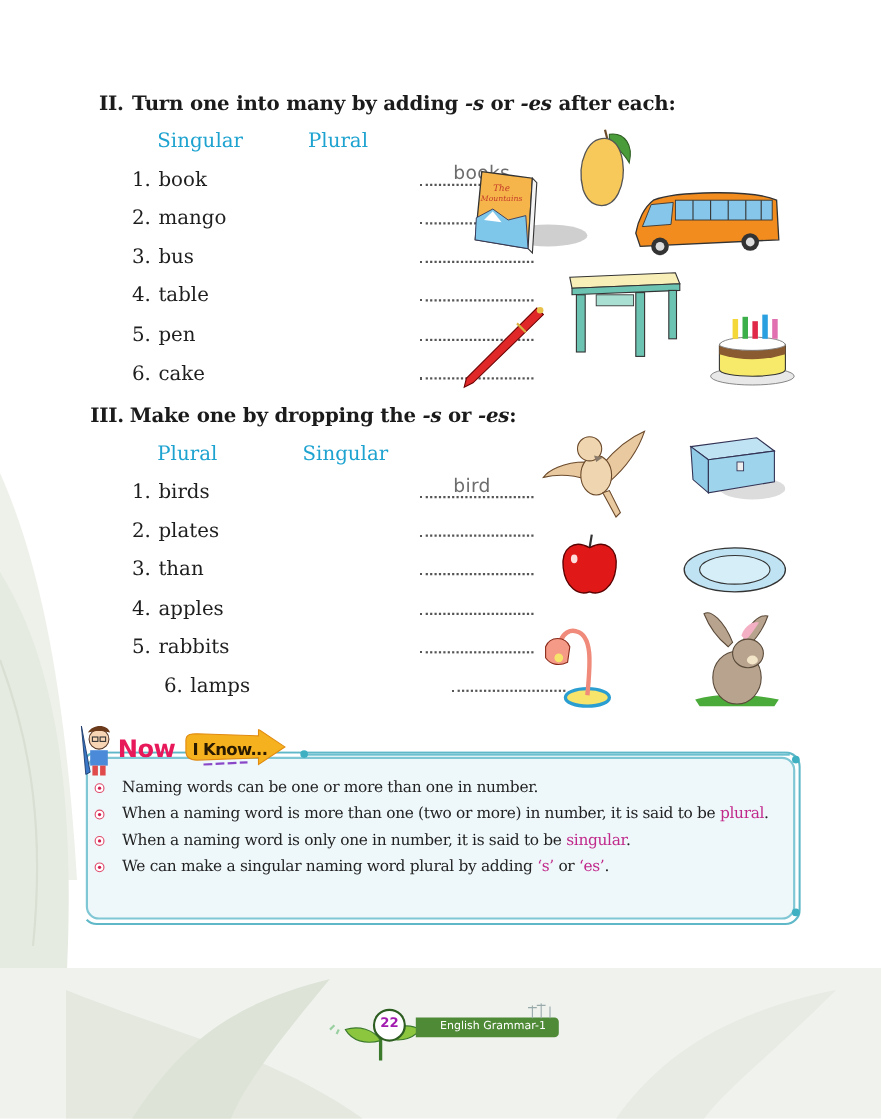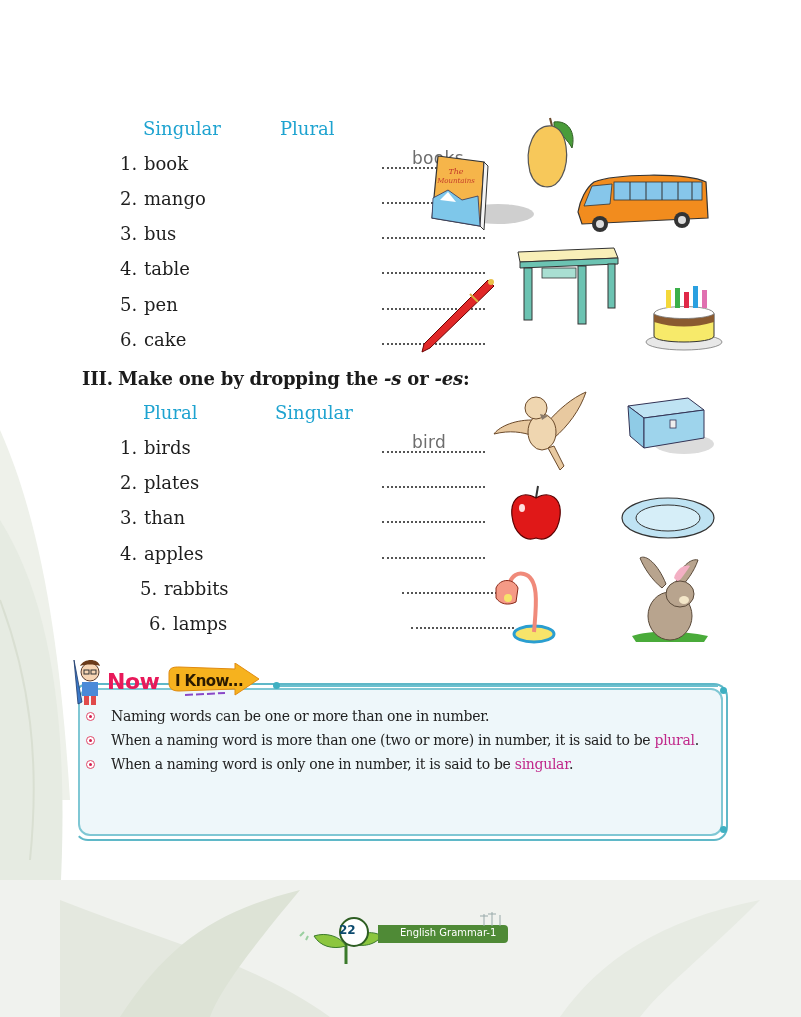--- a/index.html
+++ b/index.html
@@ -75,41 +75,44 @@
   }
   .footer-title {
     position: absolute; left: 400px; top: 927px; font-family: "DejaVu Sans", sans-serif;
     font-size: 10px; color: #ffffff;
   }
   .page-num-circle {
     position: absolute; left: 339px; top: 917px; width: 30px; height: 30px; border-radius: 50%;
     background: #fff; border: 2px solid #2e5e22;
   }
   .page-num {
-    position: absolute; left: 339px; top: 923px; width: 30px; 
-    font-family: "DejaVu Sans", sans-serif; font-weight: bold; font-size: 12px; color: #0c4a6e;
+    position: absolute; left: 339px; top: 923px; width: 30px; text-align: center;
+    font-family: "DejaVu Sans", sans-serif; font-weight: bold; font-size: 12px; color: #a21caf;
   }
 </style>
 </head>
 <body>
 
 <svg class="bg-leaves" viewBox="0 0 801 1017">
   <rect x="0" y="0" width="801" height="1017" fill="#ffffff"></rect>
   <path d="M0 430 C40 520 60 640 70 800 L0 800 Z" fill="#eef1ea"></path>
   <path d="M0 520 C50 600 70 720 60 900 L0 1017 Z" fill="#e6ebe2"></path>
   <path d="M0 880 L801 880 L801 1017 L0 1017 Z" fill="#f0f2ee"></path>
   <path d="M60 900 C160 940 250 960 330 1017 L60 1017 Z" fill="#e4e8df"></path>
   <path d="M120 1017 C170 940 220 910 300 890 C250 950 220 990 210 1017 Z" fill="#dde3d6"></path>
   <path d="M560 1017 C600 960 660 920 760 900 C700 960 660 990 640 1017 Z" fill="#e7ebe3"></path>
   <path d="M0 600 C30 680 40 760 30 860" stroke="#d9dfd2" stroke-width="2" fill="none"></path>
   <rect x="70" y="0" width="730" height="880" fill="#ffffff"></rect>
 </svg>
 
 <div class="page">
 
+  <div class="section-title" style="left:90px; top:84px;">
+    <span class="num">II.</span><span>Turn one into many by adding </span><i>-s</i><span> or </span><i>-es</i><span> after each:</span>
+  </div>
   <div class="col-head" style="left:143px; top:118px;">Singular</div>
   <div class="col-head" style="left:280px; top:118px;">Plural</div>
 
   <div class="row" style="top:153px;">
     <span class="n">1.</span><span class="w">book</span>
     <span class="dots"></span>
     <span class="answer">books</span>
   </div>
   <div class="row" style="top:188px;">
     <span class="n">2.</span><span class="w">mango</span>
@@ -201,21 +204,21 @@
     <span class="dots"></span>
   </div>
   <div class="row" style="top:507px;">
     <span class="n">3.</span><span class="w">than</span>
     <span class="dots"></span>
   </div>
   <div class="row" style="top:543px;">
     <span class="n">4.</span><span class="w">apples</span>
     <span class="dots"></span>
   </div>
-  <div class="row" style="top:578px;margin-left:20px;">
+  <div class="row" style="top:578px;">
     <span class="n">5.</span><span class="w">rabbits</span>
     <span class="dots"></span>
   </div>
   <div class="row" style="top:613px;margin-left:29px;">
     <span class="n">6.</span><span class="w">lamps</span>
     <span class="dots"></span>
   </div>
 
   <svg class="pic" style="left:492px; top:390px;" width="96" height="82" viewBox="0 0 96 82">
     <path d="M40 30 C20 30 6 38 2 44 C18 40 30 42 42 46 Z" fill="#e8c9a0" stroke="#6b4a2b" stroke-width="1"></path>
@@ -278,20 +281,21 @@
   <svg class="iknow" viewBox="0 0 96 36">
     <path d="M4 10 C4 4 10 4 14 4 L70 6 L70 0 L94 16 L70 32 L70 26 L14 28 C8 28 4 26 4 20 Z" fill="#f6b21e" stroke="#e08a10" stroke-width="1"></path>
     <path d="M20 32 L60 30" stroke="#8a48c8" stroke-width="2" stroke-dasharray="8 3"></path>
   </svg>
   <div class="iknow-text">I Know...</div>
 
   <ul class="bullet-list">
     <li><span class="bul"></span><span>Naming words can be one or more than one in number.</span></li>
     <li><span class="bul"></span><span>When a naming word is more than one (two or more) in number, it is said to be </span><span class="hl">plural</span><span>.</span></li>
     <li><span class="bul"></span><span>When a naming word is only one in number, it is said to be </span><span class="hl">singular</span><span>.</span></li>
+    <li><span class="bul"></span><span>We can make a singular naming word plural by adding </span><span class="hl">‘s’</span><span> or </span><span class="hl">‘es’</span><span>.</span></li>
   </ul>
 
   <svg class="pic" style="left:296px; top:906px;" width="90" height="60" viewBox="0 0 90 60">
     <path d="M50 58 L50 30" stroke="#3a7a2a" stroke-width="3"></path>
     <path d="M50 40 C36 44 24 40 18 30 C30 26 44 30 50 40 Z" fill="#8cc63f" stroke="#3a7a2a" stroke-width="1"></path>
     <path d="M52 36 C62 26 76 24 86 30 C78 40 64 42 52 36 Z" fill="#8cc63f" stroke="#3a7a2a" stroke-width="1"></path>
     <path d="M4 30 L8 26 M10 34 L12 30" stroke="#9ad0a0" stroke-width="2"></path>
   </svg>
   <div class="footer-tab"></div>
   <div class="footer-title">English Grammar-1</div>

